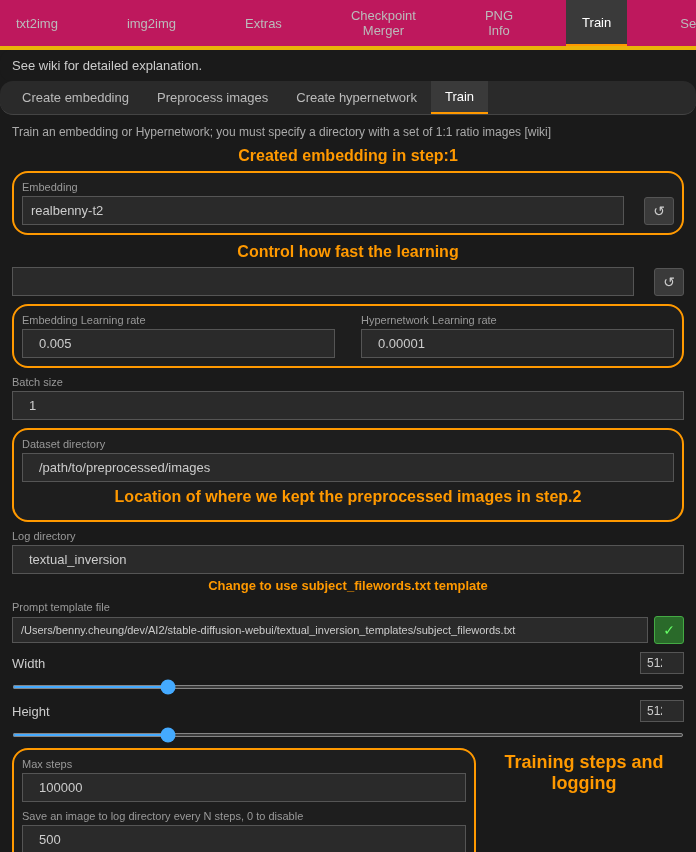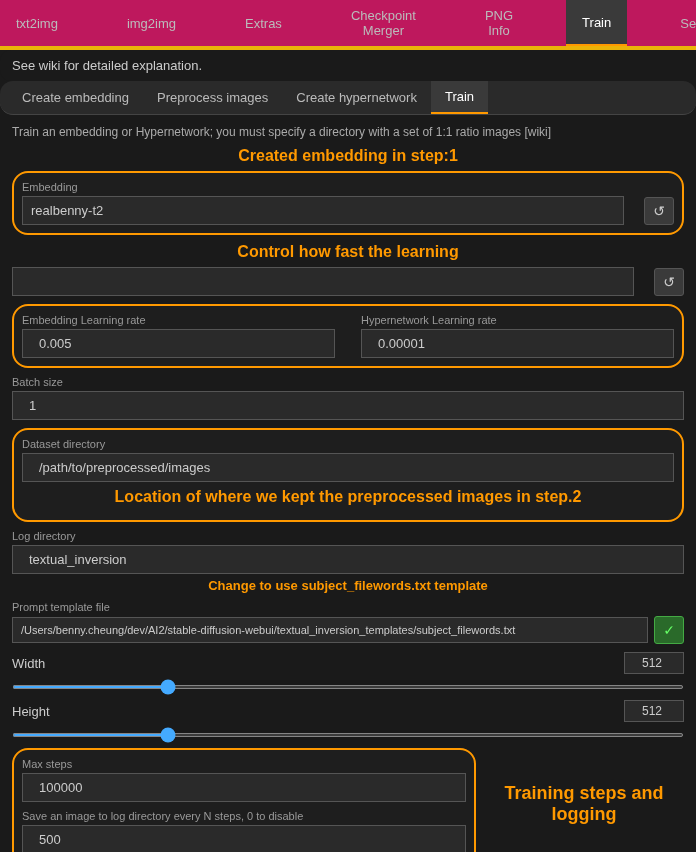--- a/index.html
+++ b/index.html
@@ -156,21 +156,21 @@
       justify-content: space-between;
       align-items: center;
       margin-bottom: 3px;
     }
     .slider-value-input {
       background: #2a2a2a;
       border: 1px solid #555;
       color: #ccc;
       padding: 3px 6px;
       font-size: 12px;
-      width: 60px;
+      width: 44px;
       text-align: right;
       outline: none;
     }
     input[type=range] {
       width: 100%;
       accent-color: #4af;
       height: 4px;
       cursor: pointer;
     }
 
@@ -311,18 +311,18 @@
       <input class="input-box" type="text" style="margin-bottom: 8px;" value="100000">
 
       
       <div class="form-label" style="font-size:11px; margin-bottom:3px;">Save an image to log directory every N steps, 0 to disable</div>
       <input class="input-box" type="text" style="margin-bottom: 21px;" value="500">
 
       
       
       
     </div>
-    <div style="width:200px; display:flex; align-items:center; justify-content:center;margin-top:31px;">
+    <div style="width:200px; display:flex; align-items:center; justify-content:center;">
       <div class="annotation" style="font-size:18px; text-align:center;">Training steps and logging</div>
     </div>
   </div>
 
 </div>
 
 </body></html>

